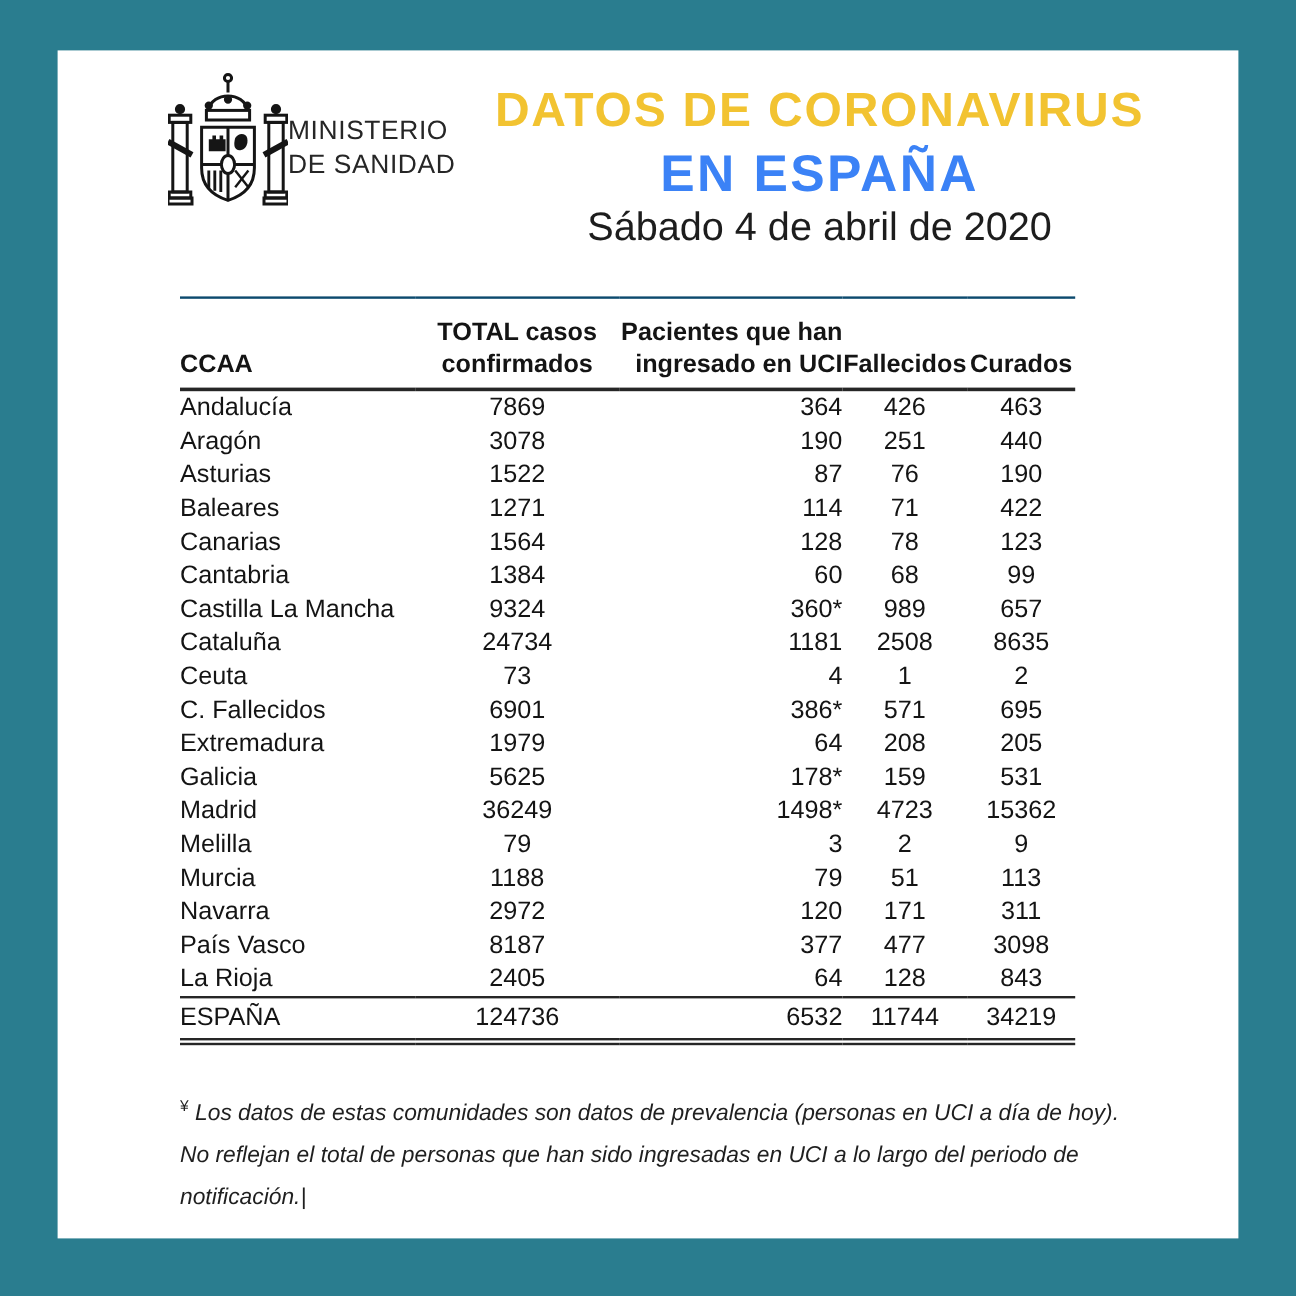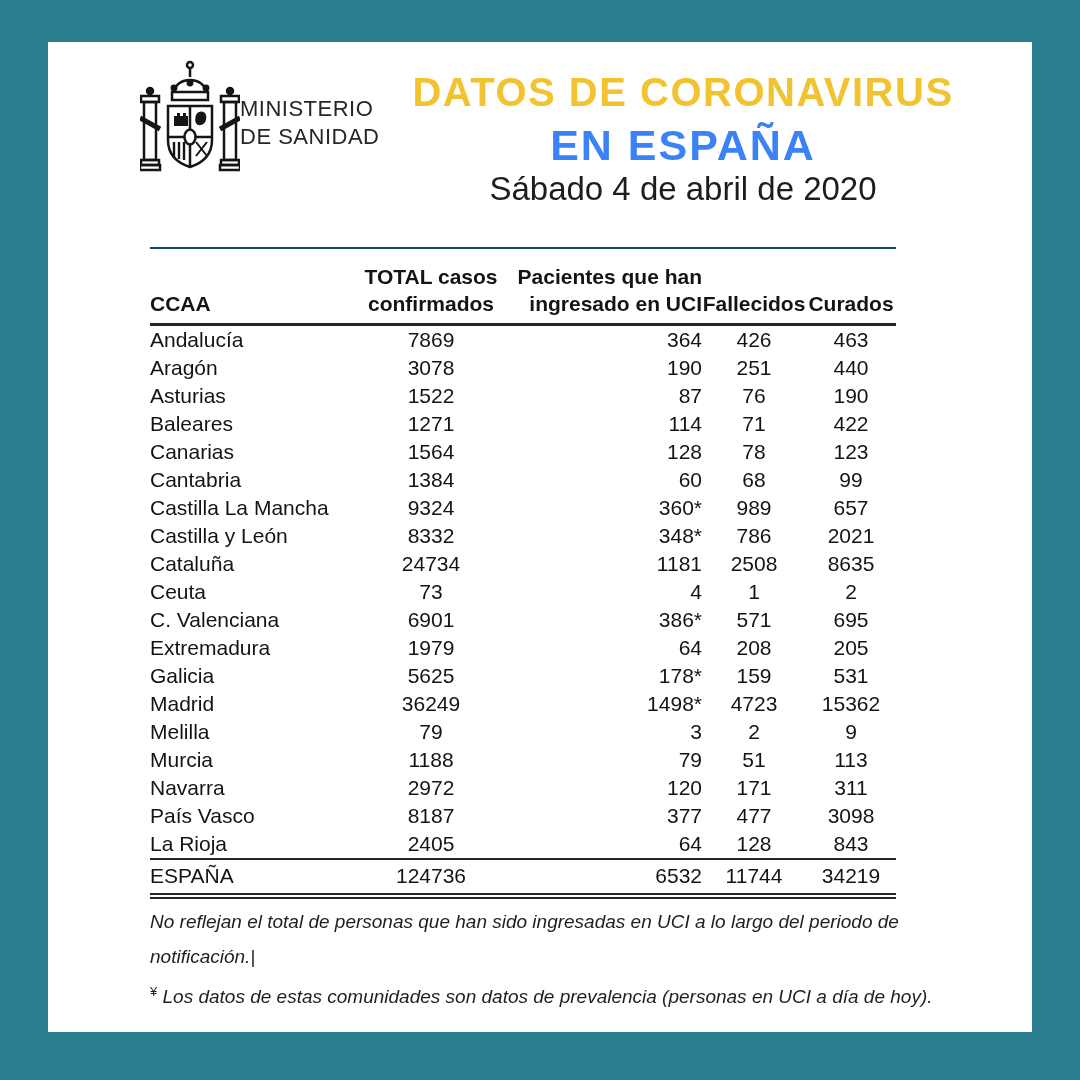--- a/index.html
+++ b/index.html
@@ -188,42 +188,35 @@
           <td class="c4">99</td>
         </tr>
         <tr>
           <td class="c0">Castilla La Mancha</td>
           <td class="c1">9324</td>
           <td class="c2">360*</td>
           <td class="c3">989</td>
           <td class="c4">657</td>
         </tr>
         <tr>
-          <td class="c0">Castilla y León</td>
-          <td class="c1">8332</td>
-          <td class="c2">348*</td>
-          <td class="c3">786</td>
-          <td class="c4">2021</td>
-        </tr>
-        <tr>
           <td class="c0">Cataluña</td>
           <td class="c1">24734</td>
           <td class="c2">1181</td>
           <td class="c3">2508</td>
           <td class="c4">8635</td>
         </tr>
         <tr>
           <td class="c0">Ceuta</td>
           <td class="c1">73</td>
           <td class="c2">4</td>
           <td class="c3">1</td>
           <td class="c4">2</td>
         </tr>
         <tr>
-          <td class="c0">C. Valenciana</td>
+          <td class="c0">C. Fallecidos</td>
           <td class="c1">6901</td>
           <td class="c2">386*</td>
           <td class="c3">571</td>
           <td class="c4">695</td>
         </tr>
         <tr>
           <td class="c0">Extremadura</td>
           <td class="c1">1979</td>
           <td class="c2">64</td>
           <td class="c3">208</td>
@@ -284,17 +277,17 @@
           <td class="c0">ESPAÑA</td>
           <td class="c1">124736</td>
           <td class="c2">6532</td>
           <td class="c3">11744</td>
           <td class="c4">34219</td>
         </tr>
     </tfoot>
   </table>
 
   <div class="footnote">
+    <p><sup>¥</sup> <span>Los datos de estas comunidades son datos de prevalencia (personas en UCI a día de hoy).</span></p>
     <p>No reflejan el total de personas que han sido ingresadas en UCI a lo largo del periodo de notificación.|</p>
-    <p><sup>¥</sup> <span>Los datos de estas comunidades son datos de prevalencia (personas en UCI a día de hoy).</span></p>
   </div>
 
 </div>
 
 </body></html>

